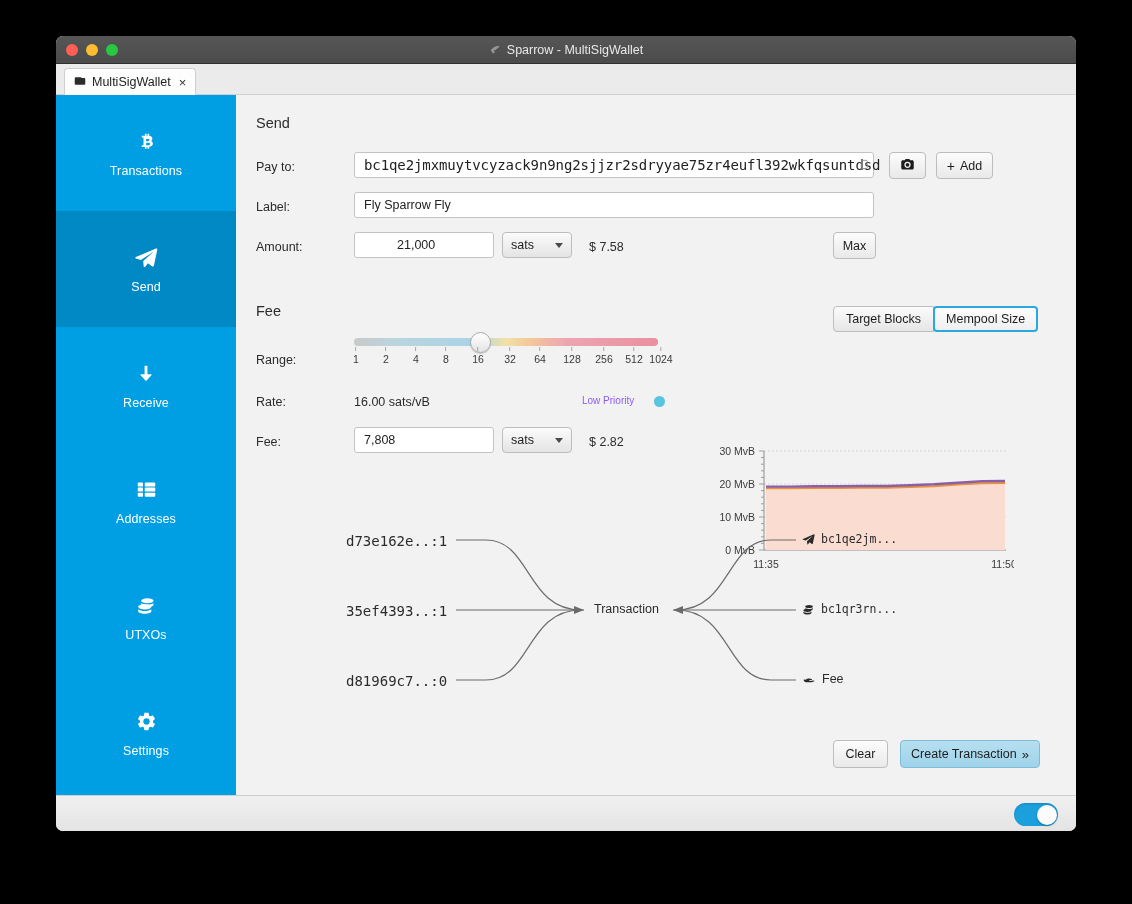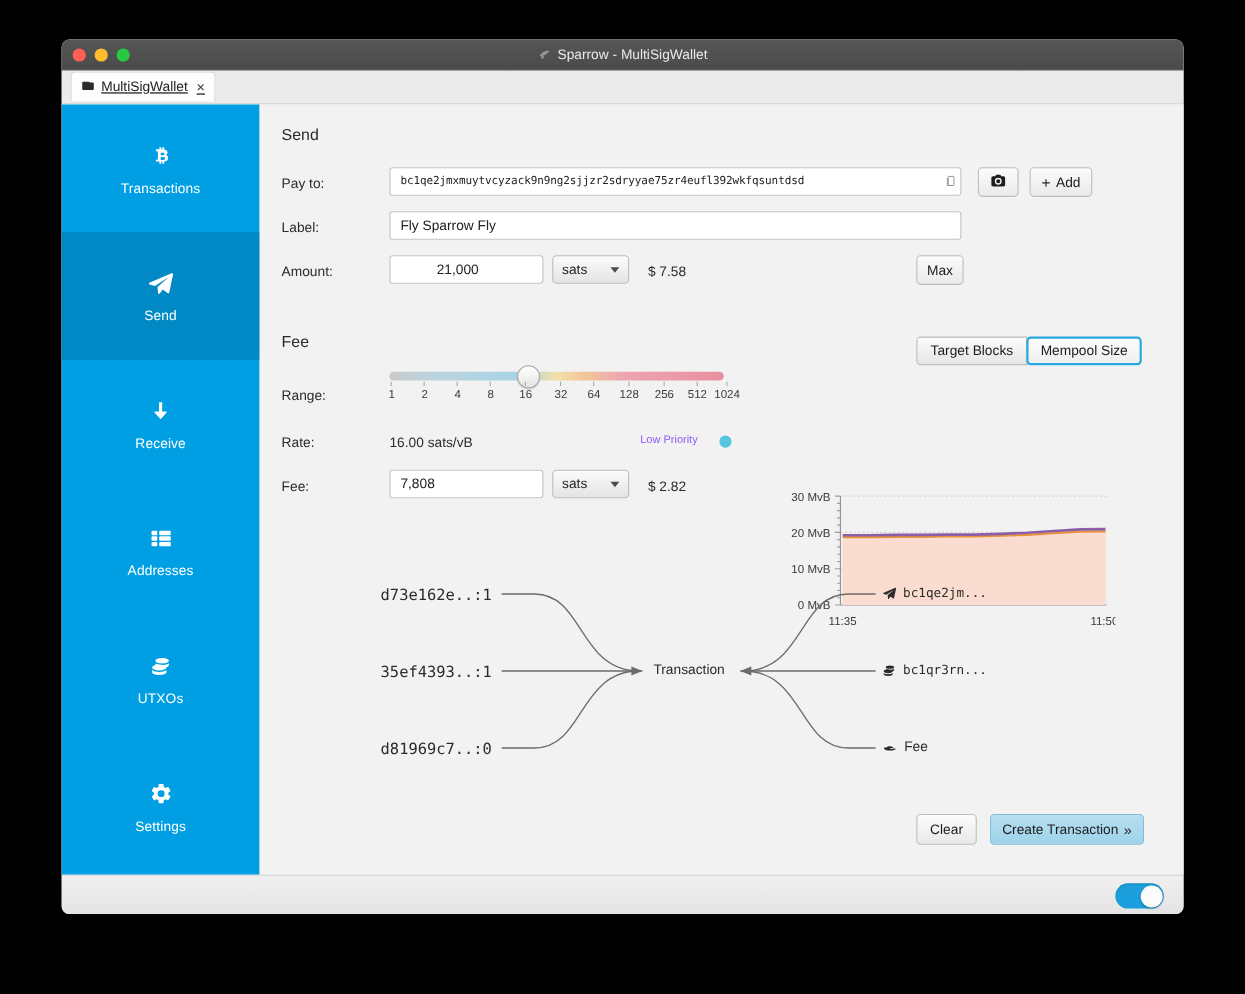--- a/index.html
+++ b/index.html
@@ -73,22 +73,22 @@
     opacity: .55;
     display: inline-block;
   }
 
   
   .tabstrip {
     height: 30px;
     background: #ebebeb;
     border-bottom: 1px solid #d0d0d0;
     display: flex;
+    align-items: flex-end;
     padding-left: 8px;
-    text-decoration: underline;
   }
   .tab {
     height: 26px;
     background: #fdfdfd;
     border: 1px solid #cfcfcf;
     border-bottom: none;
     border-radius: 4px 4px 0 0;
     display: flex;
     align-items: center;
     gap: 6px;
@@ -177,21 +177,21 @@
     font-size: 12.5px;
     color: #222;
     padding: 0 9px;
     height: 26px;
     line-height: 24px;
     outline: none;
     font-family: "Liberation Sans", sans-serif;
   }
   .tinput.mono {
     font-family: "DejaVu Sans Mono", monospace;
-    font-size: 10px;
+    font-size: 14px;
     letter-spacing: -0.1px;
   }
 
   .paste-icon {
     position: absolute;
     color: #8b8b8b;
     font-size: 12px;
     cursor: pointer;
   }
 

